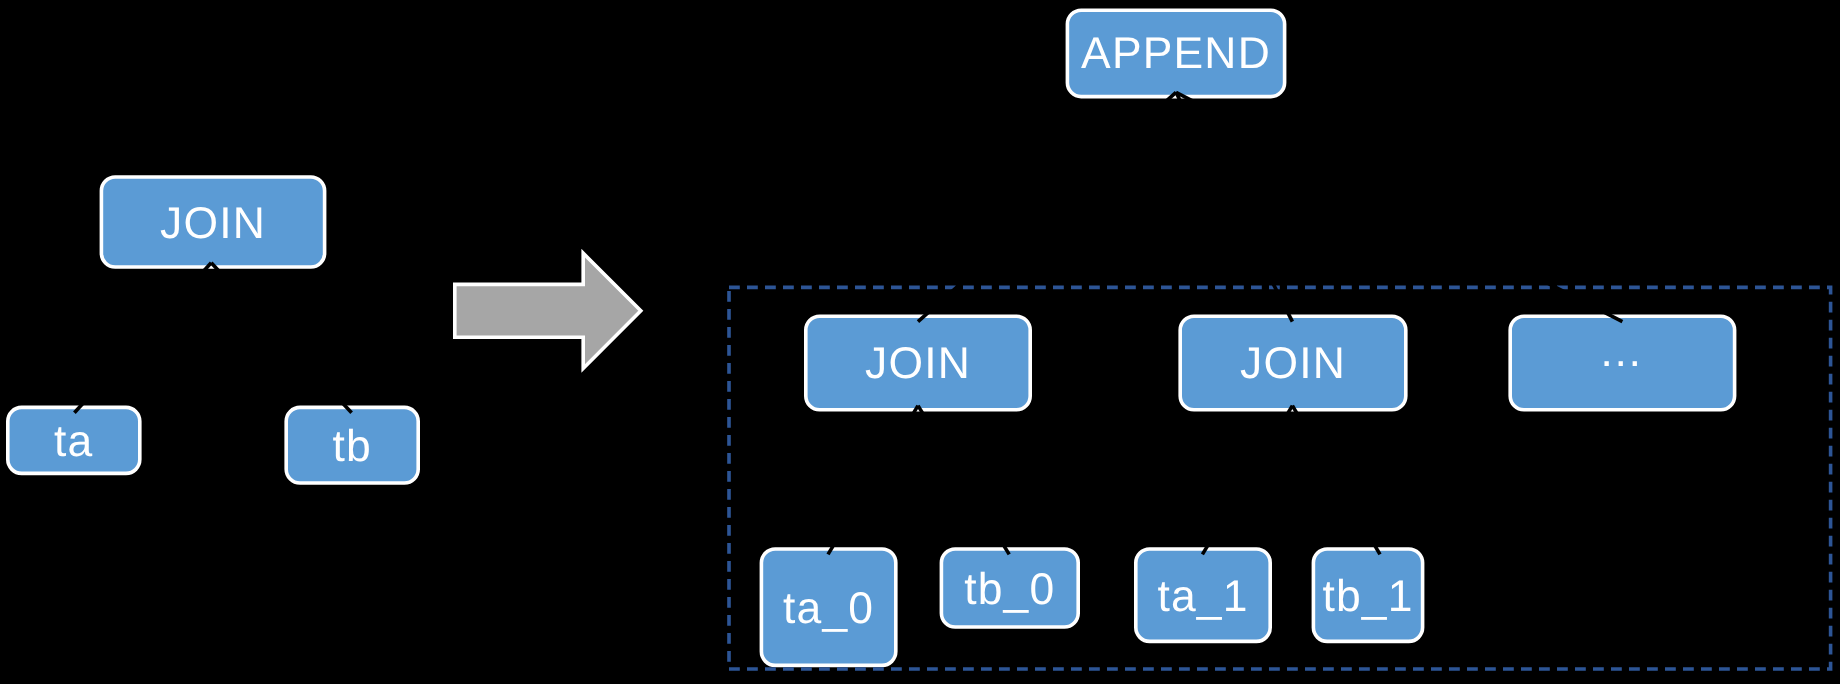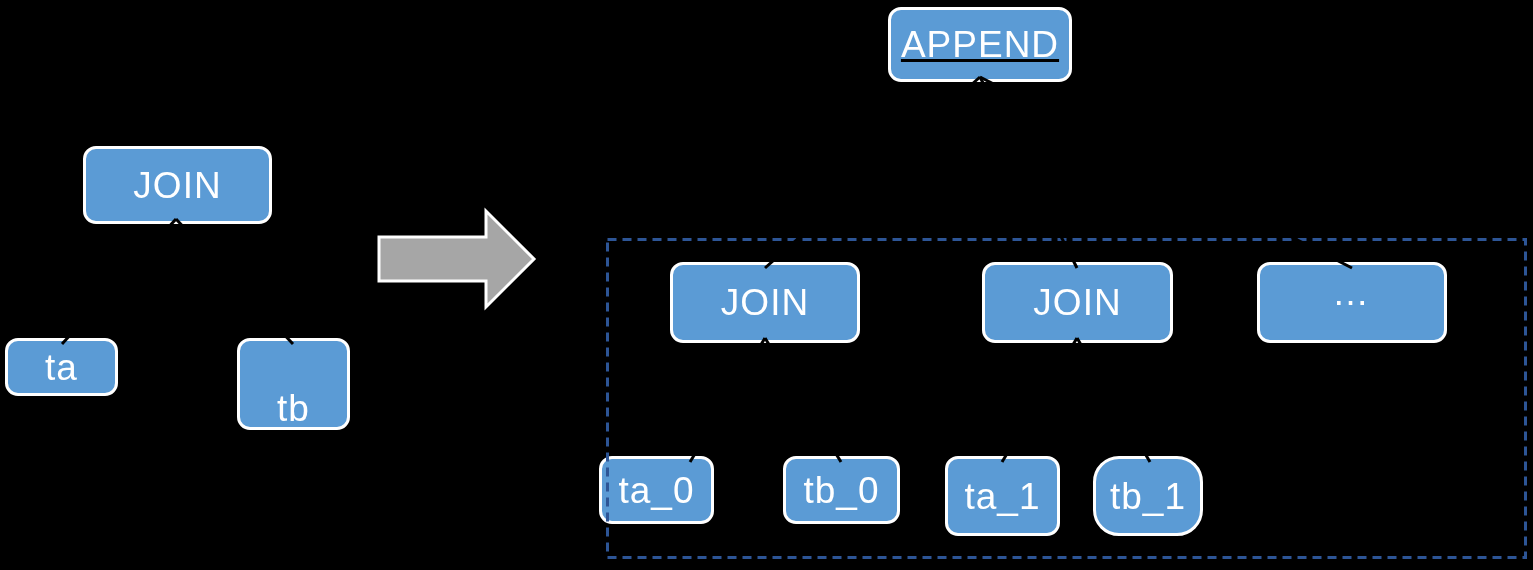--- a/index.html
+++ b/index.html
@@ -28,29 +28,29 @@
     font-weight: 300;
     letter-spacing: 1px;
     line-height: 1;
     white-space: pre;
   }
   .more-label { transform: translateY(-10px); letter-spacing: 3px; }
 
   
   .n-join-left { left:  83px; top: 146px; width: 189px; height: 78px; }
   .n-ta        { left:   5px; top: 338px; width: 113px; height: 58px; }
-  .n-tb        { left: 237px; top: 338px; width: 113px; height: 92px; align-items: flex-end; }
-  .n-append    { left: 888px; top:   7px; width: 184px; height: 75px; text-decoration: underline; }
+  .n-tb        { left: 237px; top: 338px; width: 113px; height: 66px; }
+  .n-append    { left: 888px; top:   7px; width: 184px; height: 75px; }
   .n-join-0    { left: 670px; top: 262px; width: 190px; height: 81px; }
   .n-join-1    { left: 982px; top: 262px; width: 191px; height: 81px; }
   .n-more      { left:1257px; top: 262px; width: 190px; height: 81px; }
-  .n-ta-0      { left: 599px; top: 456px; width: 115px; height: 68px; }
+  .n-ta-0      { left: 633px; top: 456px; width: 115px; height: 100px; }
   .n-tb-0      { left: 783px; top: 456px; width: 117px; height: 68px; }
   .n-ta-1      { left: 945px; top: 456px; width: 115px; height: 80px; }
-  .n-tb-1      { left:1093px; top: 456px; width: 110px; height: 80px; border-radius: 26px; }
+  .n-tb-1      { left:1093px; top: 456px; width: 94px; height: 80px; }
 
   
   #overlay {
     position: absolute;
     left: 0; top: 0;
     width: 1533px; height: 570px;
     z-index: 10;
     pointer-events: none;
   }
   .group-rect {

